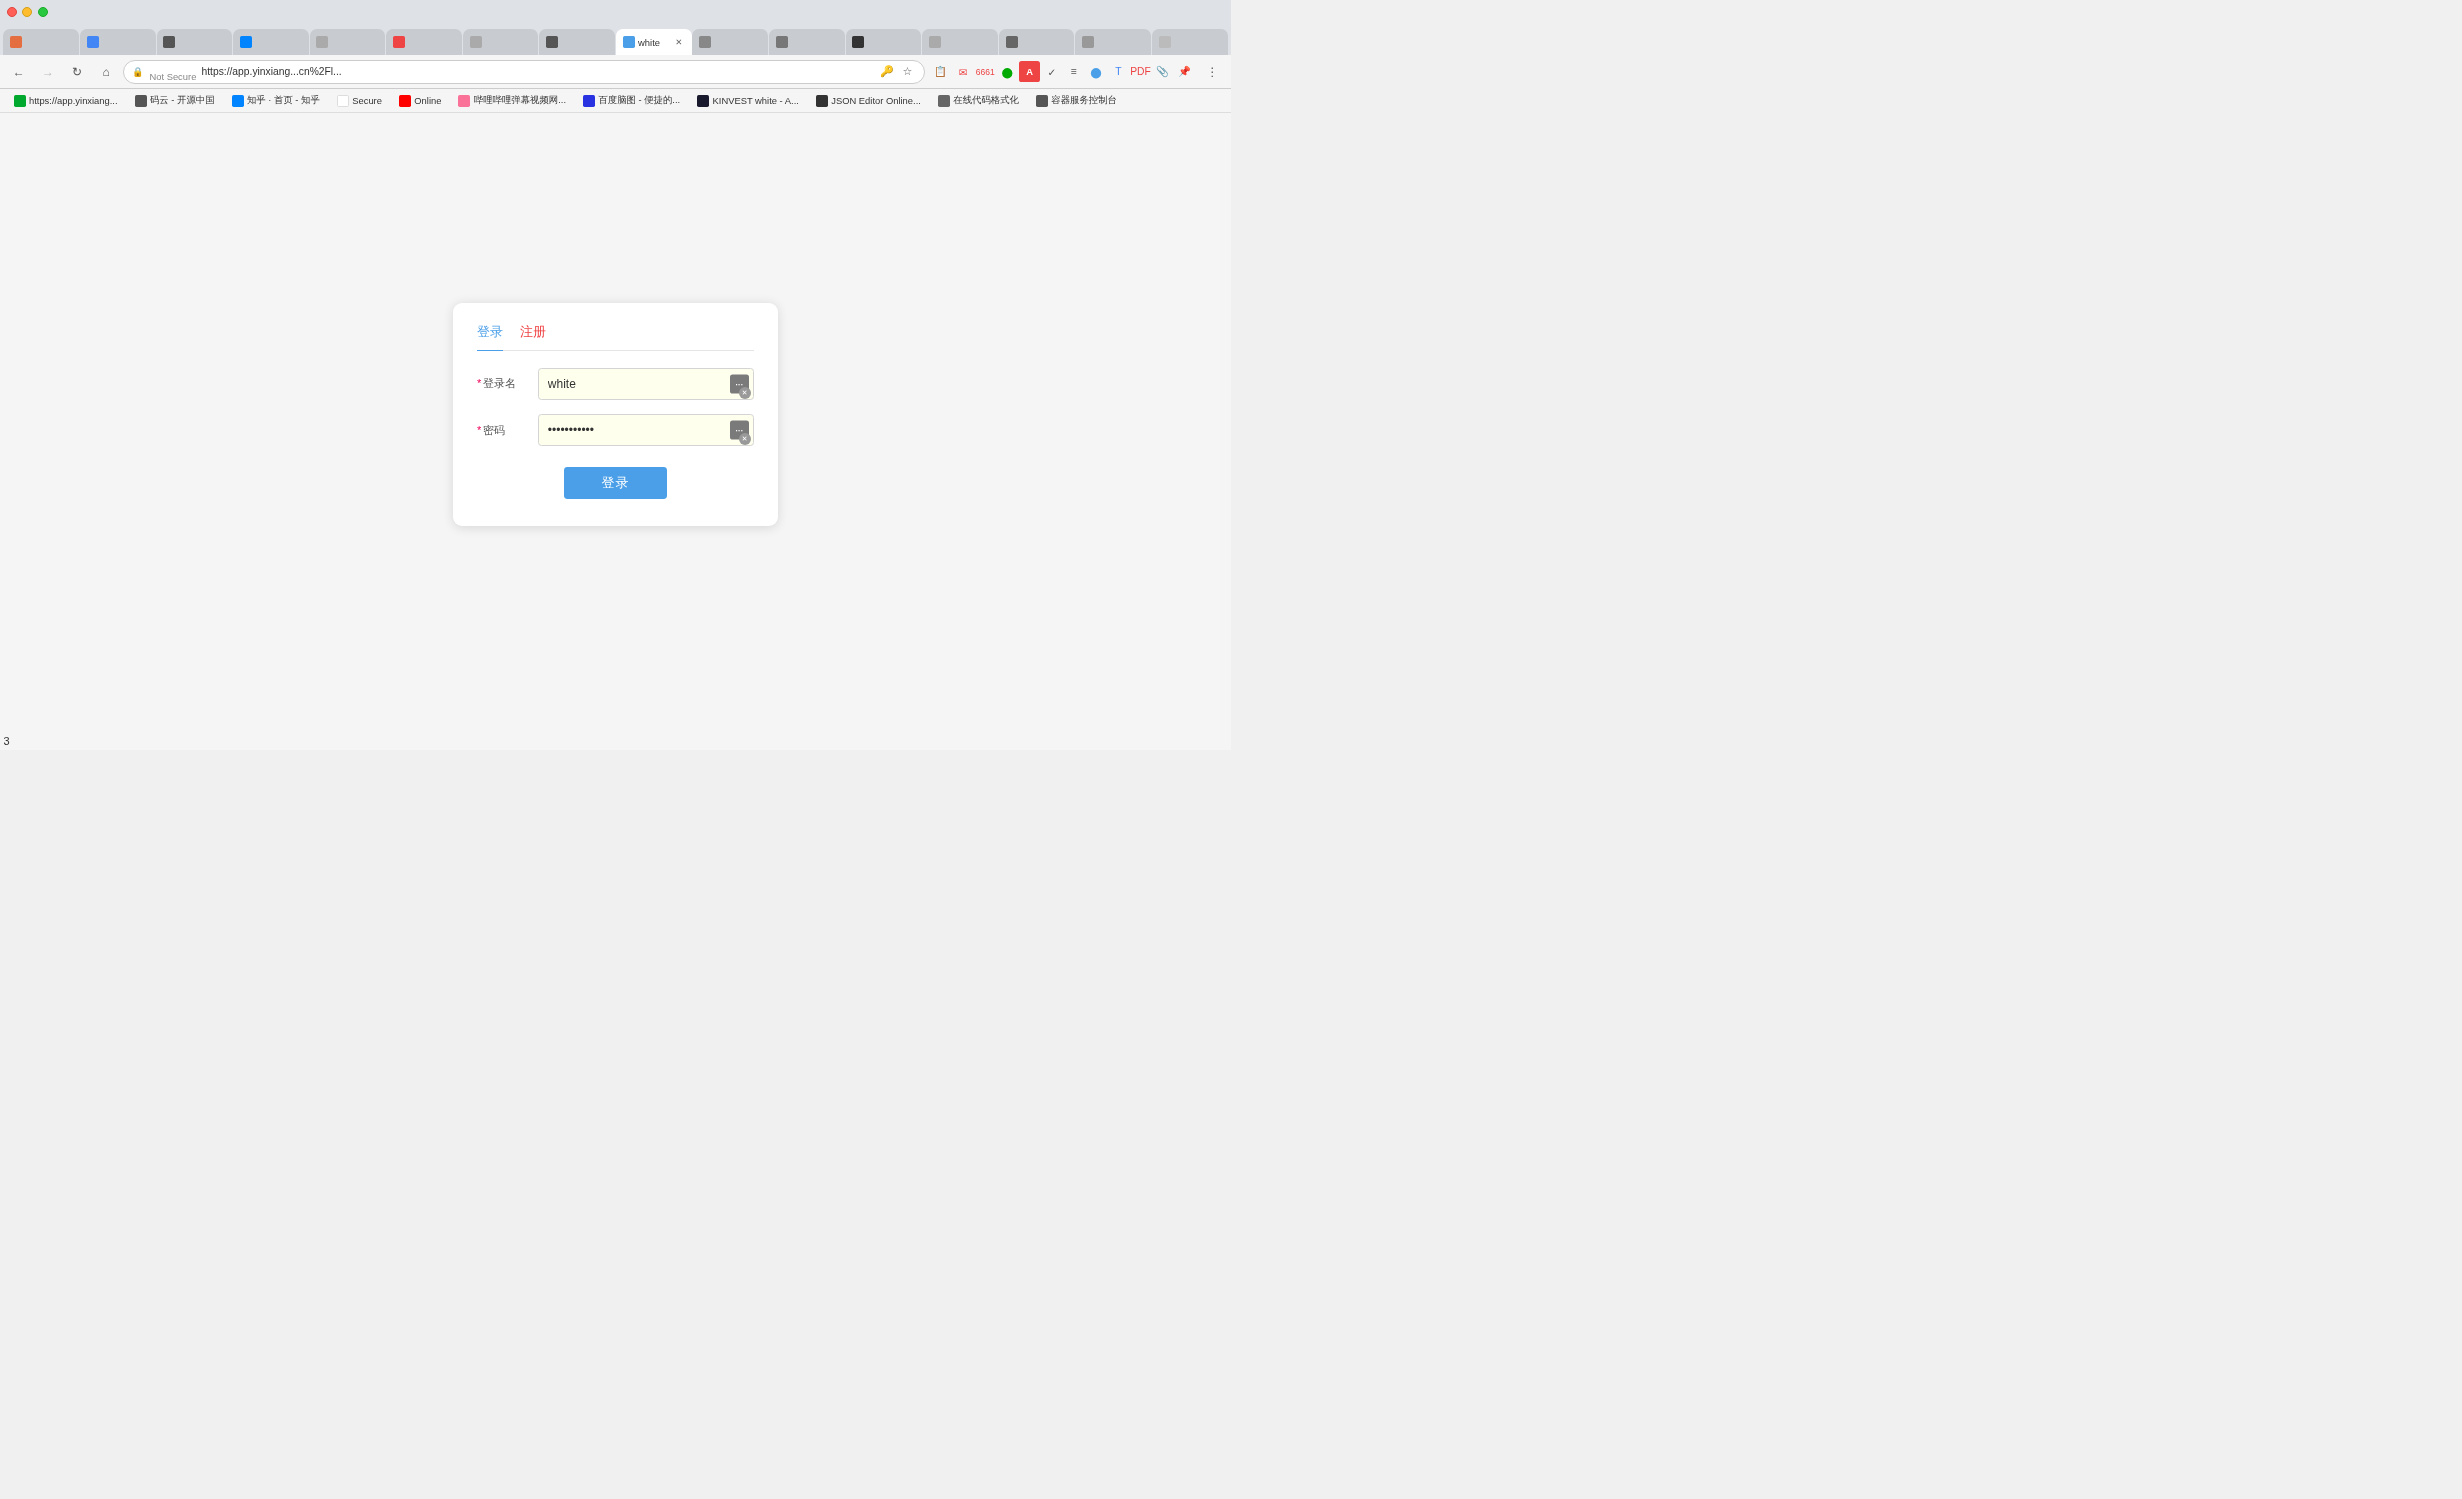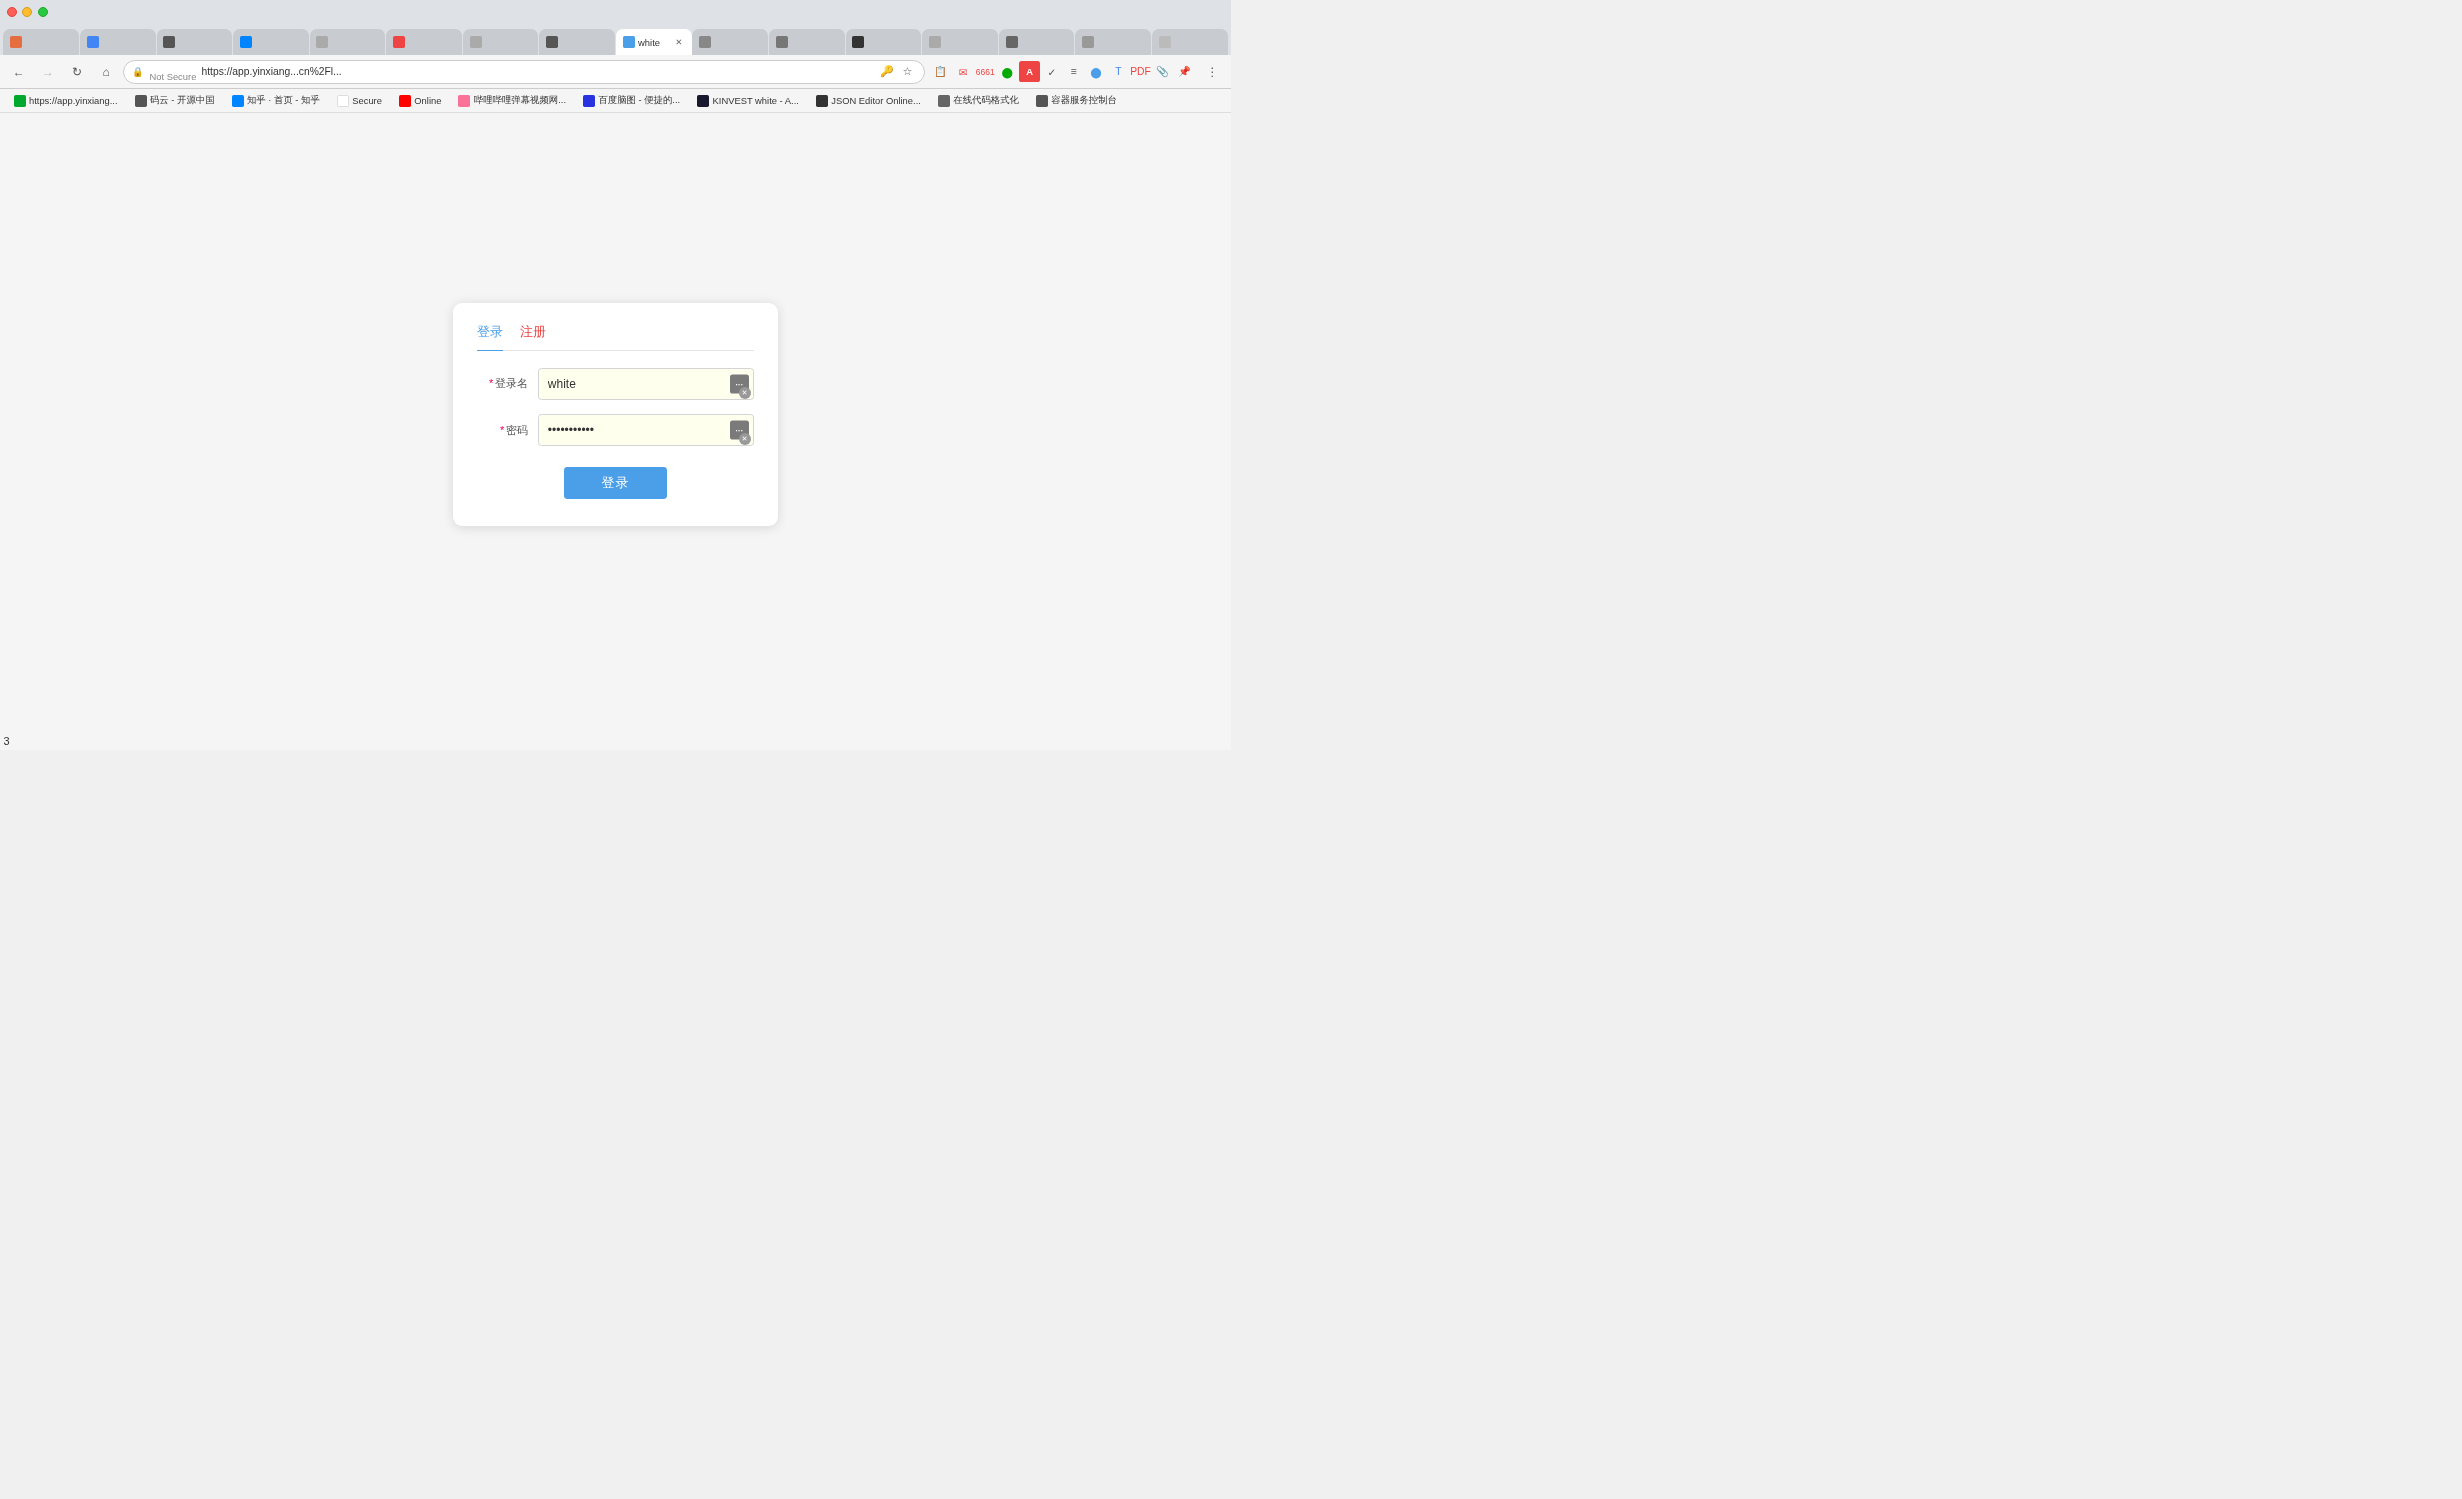--- a/index.html
+++ b/index.html
@@ -292,21 +292,21 @@
     .form-group {
       display: flex;
       align-items: center;
       margin-bottom: 13.7px;
     }
 
     .form-label {
       font-size: 11px;
       color: #555;
       width: 51px;
-      text-align: right;
+      text-align: left;
       flex-shrink: 0;
       margin-right: 10.3px;
     }
 
     .required-star {
       color: #e05;
       margin-right: 1.7px;
     }
 
     .form-input-wrap {

